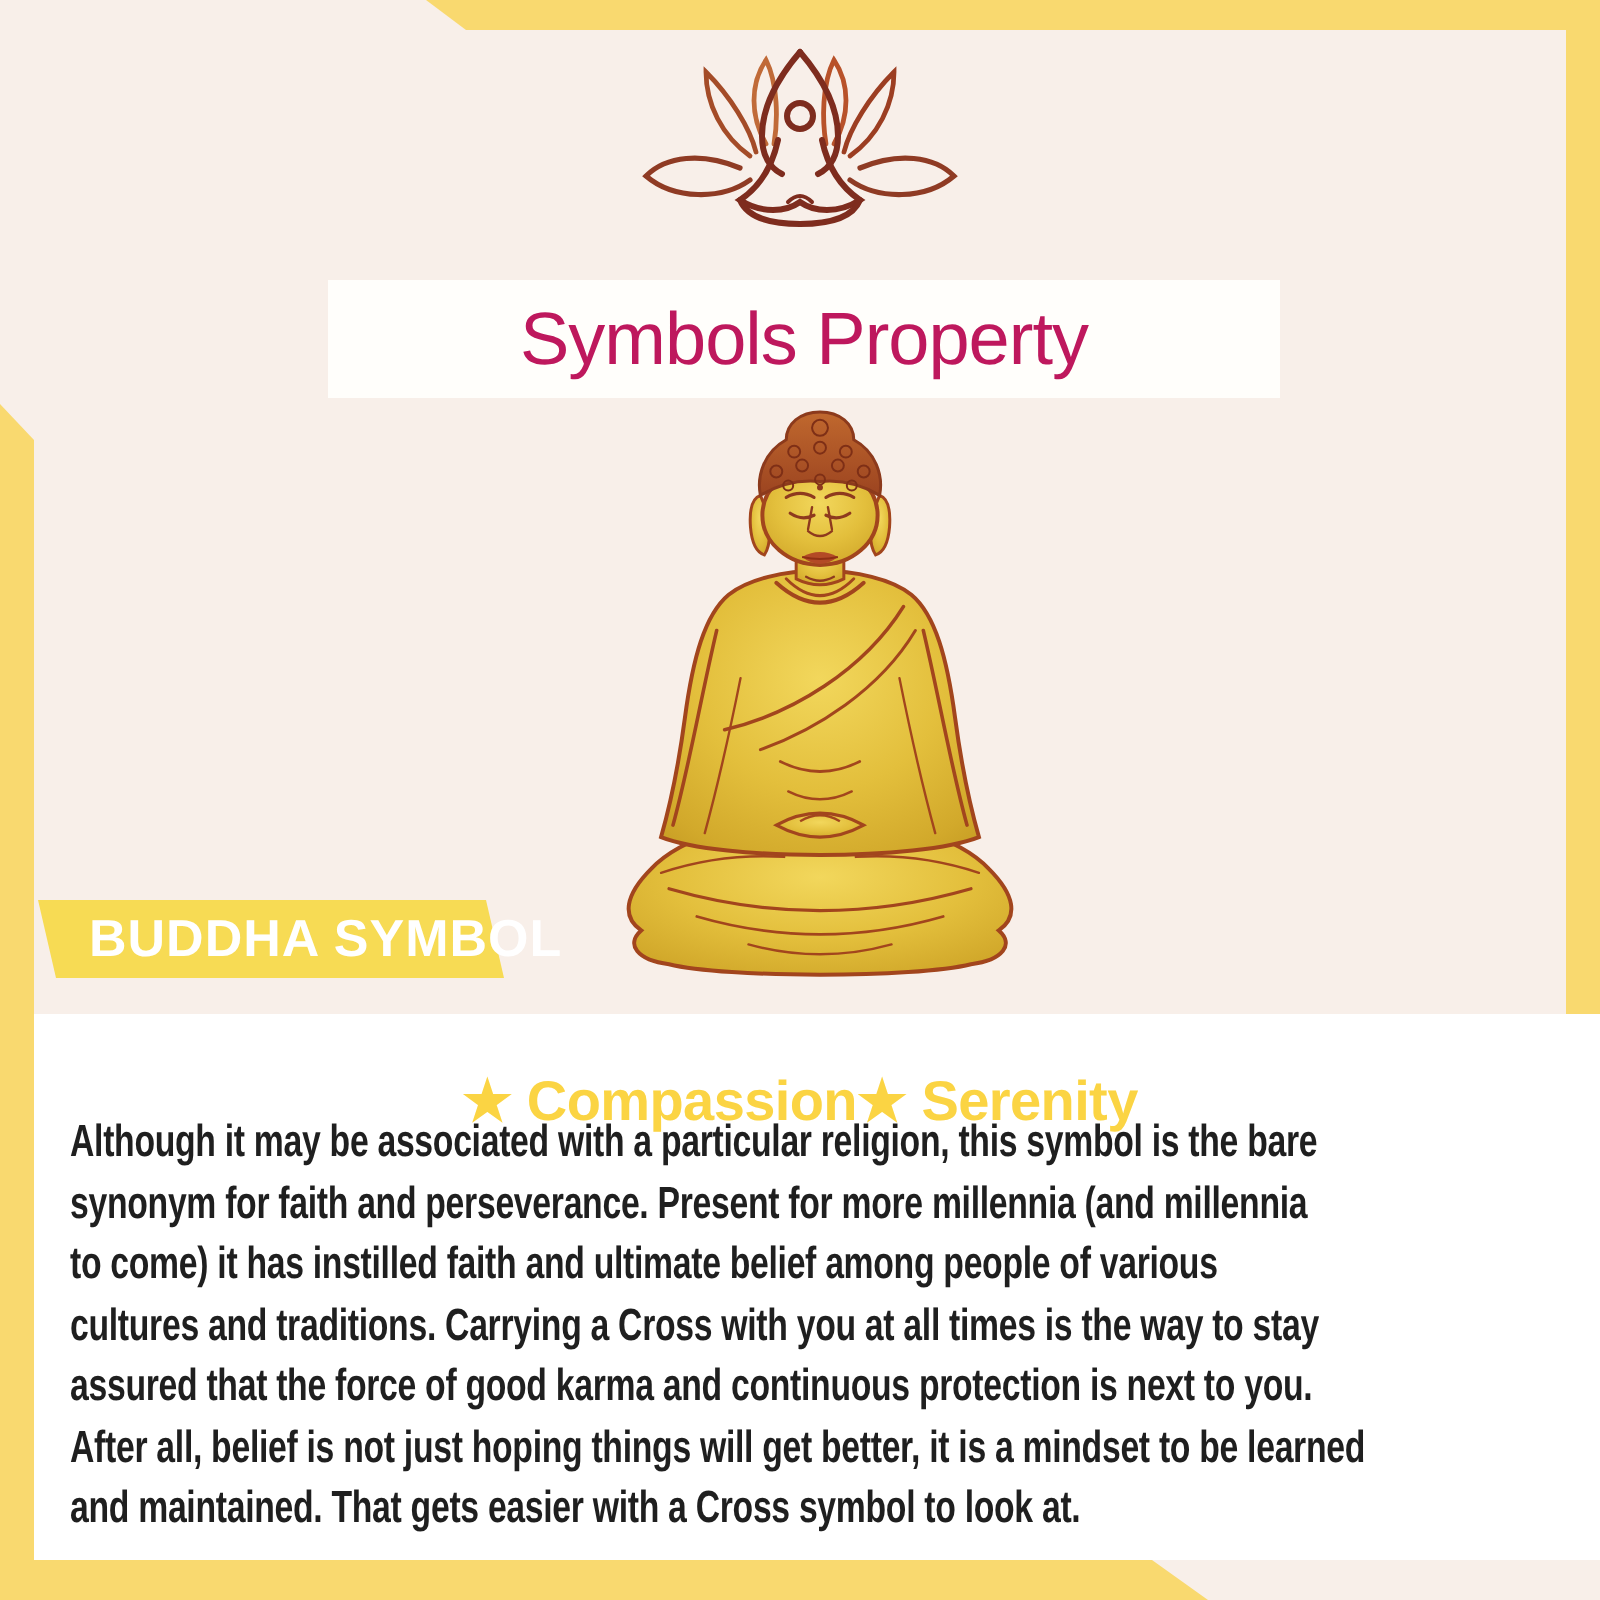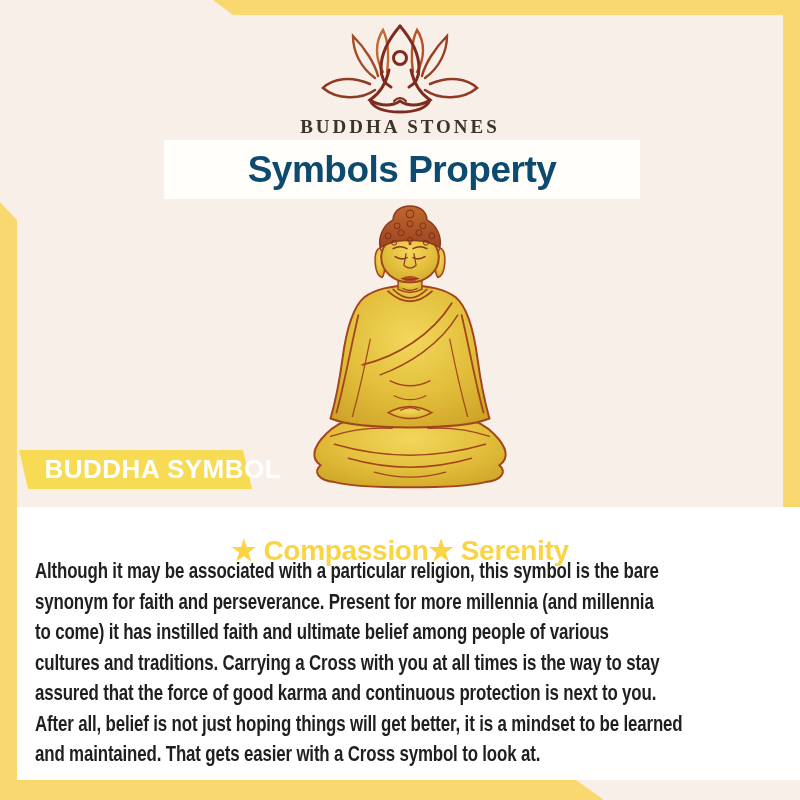--- a/index.html
+++ b/index.html
@@ -17,21 +17,21 @@
   .band-bottom{position:absolute;left:0;top:780px;width:604px;height:20px;background:#F9D96F;
     clip-path:polygon(0 0,576px 0,604px 20px,0 20px);}
 
   .logo-wrap{position:absolute;left:315px;top:22px;width:170px;height:96px;}
   .brand{position:absolute;left:0;top:116px;width:800px;text-align:center;
     font-family:"Liberation Serif", serif;font-size:19px;letter-spacing:3px;
     color:#3C332D;font-weight:600;}
 
   .title-box{position:absolute;left:164px;top:140px;width:476px;height:59px;
     background:#FFFEFB;display:flex;align-items:center;justify-content:center;}
-  .title-text{font-size:37px;font-weight:bold;color:#0c4a6e;letter-spacing:-0.5px;text-align:center;}
+  .title-text{font-size:37px;font-weight:normal;color:#be185d;letter-spacing:-0.5px;text-align:center;}
 
   .buddha-wrap{position:absolute;left:300px;top:200px;width:220px;height:298px;}
 
   .label-banner{position:absolute;left:19px;top:450px;width:224px;height:39px;
     background:#F7DB54;transform:skewX(13deg);transform-origin:0 0;
     display:flex;align-items:center;}
   .label-text{display:inline-block;transform:skewX(-13deg);padding-left:21px;
     color:#FFFFFF;font-size:26px;font-weight:600;letter-spacing:0.5px;white-space:nowrap;}
 
   .white-section{position:absolute;left:17px;top:507px;width:783px;height:273px;background:#FFFFFF;}
@@ -66,21 +66,20 @@
 
       <path d="M85 4 C73 18 66 32 66 46 C66 56 70 62 76 65" stroke="#7E2C1E" stroke-width="3" stroke-linecap="round"></path>
       <path d="M85 4 C97 18 104 32 104 46 C104 56 100 62 94 65" stroke="#7E2C1E" stroke-width="3" stroke-linecap="round"></path>
 
       <circle cx="85" cy="36" r="6.5" stroke="#7E2C1E" stroke-width="3"></circle>
       <path d="M74 48 C71 62 64 72 55 78 C66 85 78 84 85 79 C92 84 104 85 115 78 C106 72 99 62 96 48" stroke="#7E2C1E" stroke-width="3" stroke-linecap="round"></path>
       <path d="M55 78 Q60 90 85 90 Q110 90 115 78" stroke="#7E2C1E" stroke-width="3" stroke-linecap="round"></path>
       <path d="M79 79 Q85 73 91 79" stroke="#7E2C1E" stroke-width="2" stroke-linecap="round"></path>
     </svg>
   </div>
-  <div class="brand">BUDDHA STONES</div>
 
   <div class="title-box">
     <span class="title-text">Symbols Property</span>
   </div>
 
   <div class="buddha-wrap">
     <svg width="220" height="298" viewBox="0 0 220 300" fill="none">
       <defs>
         <radialGradient id="gb" cx="0.5" cy="0.38" r="0.78">
           <stop offset="0" stop-color="#F2D75C"></stop>

